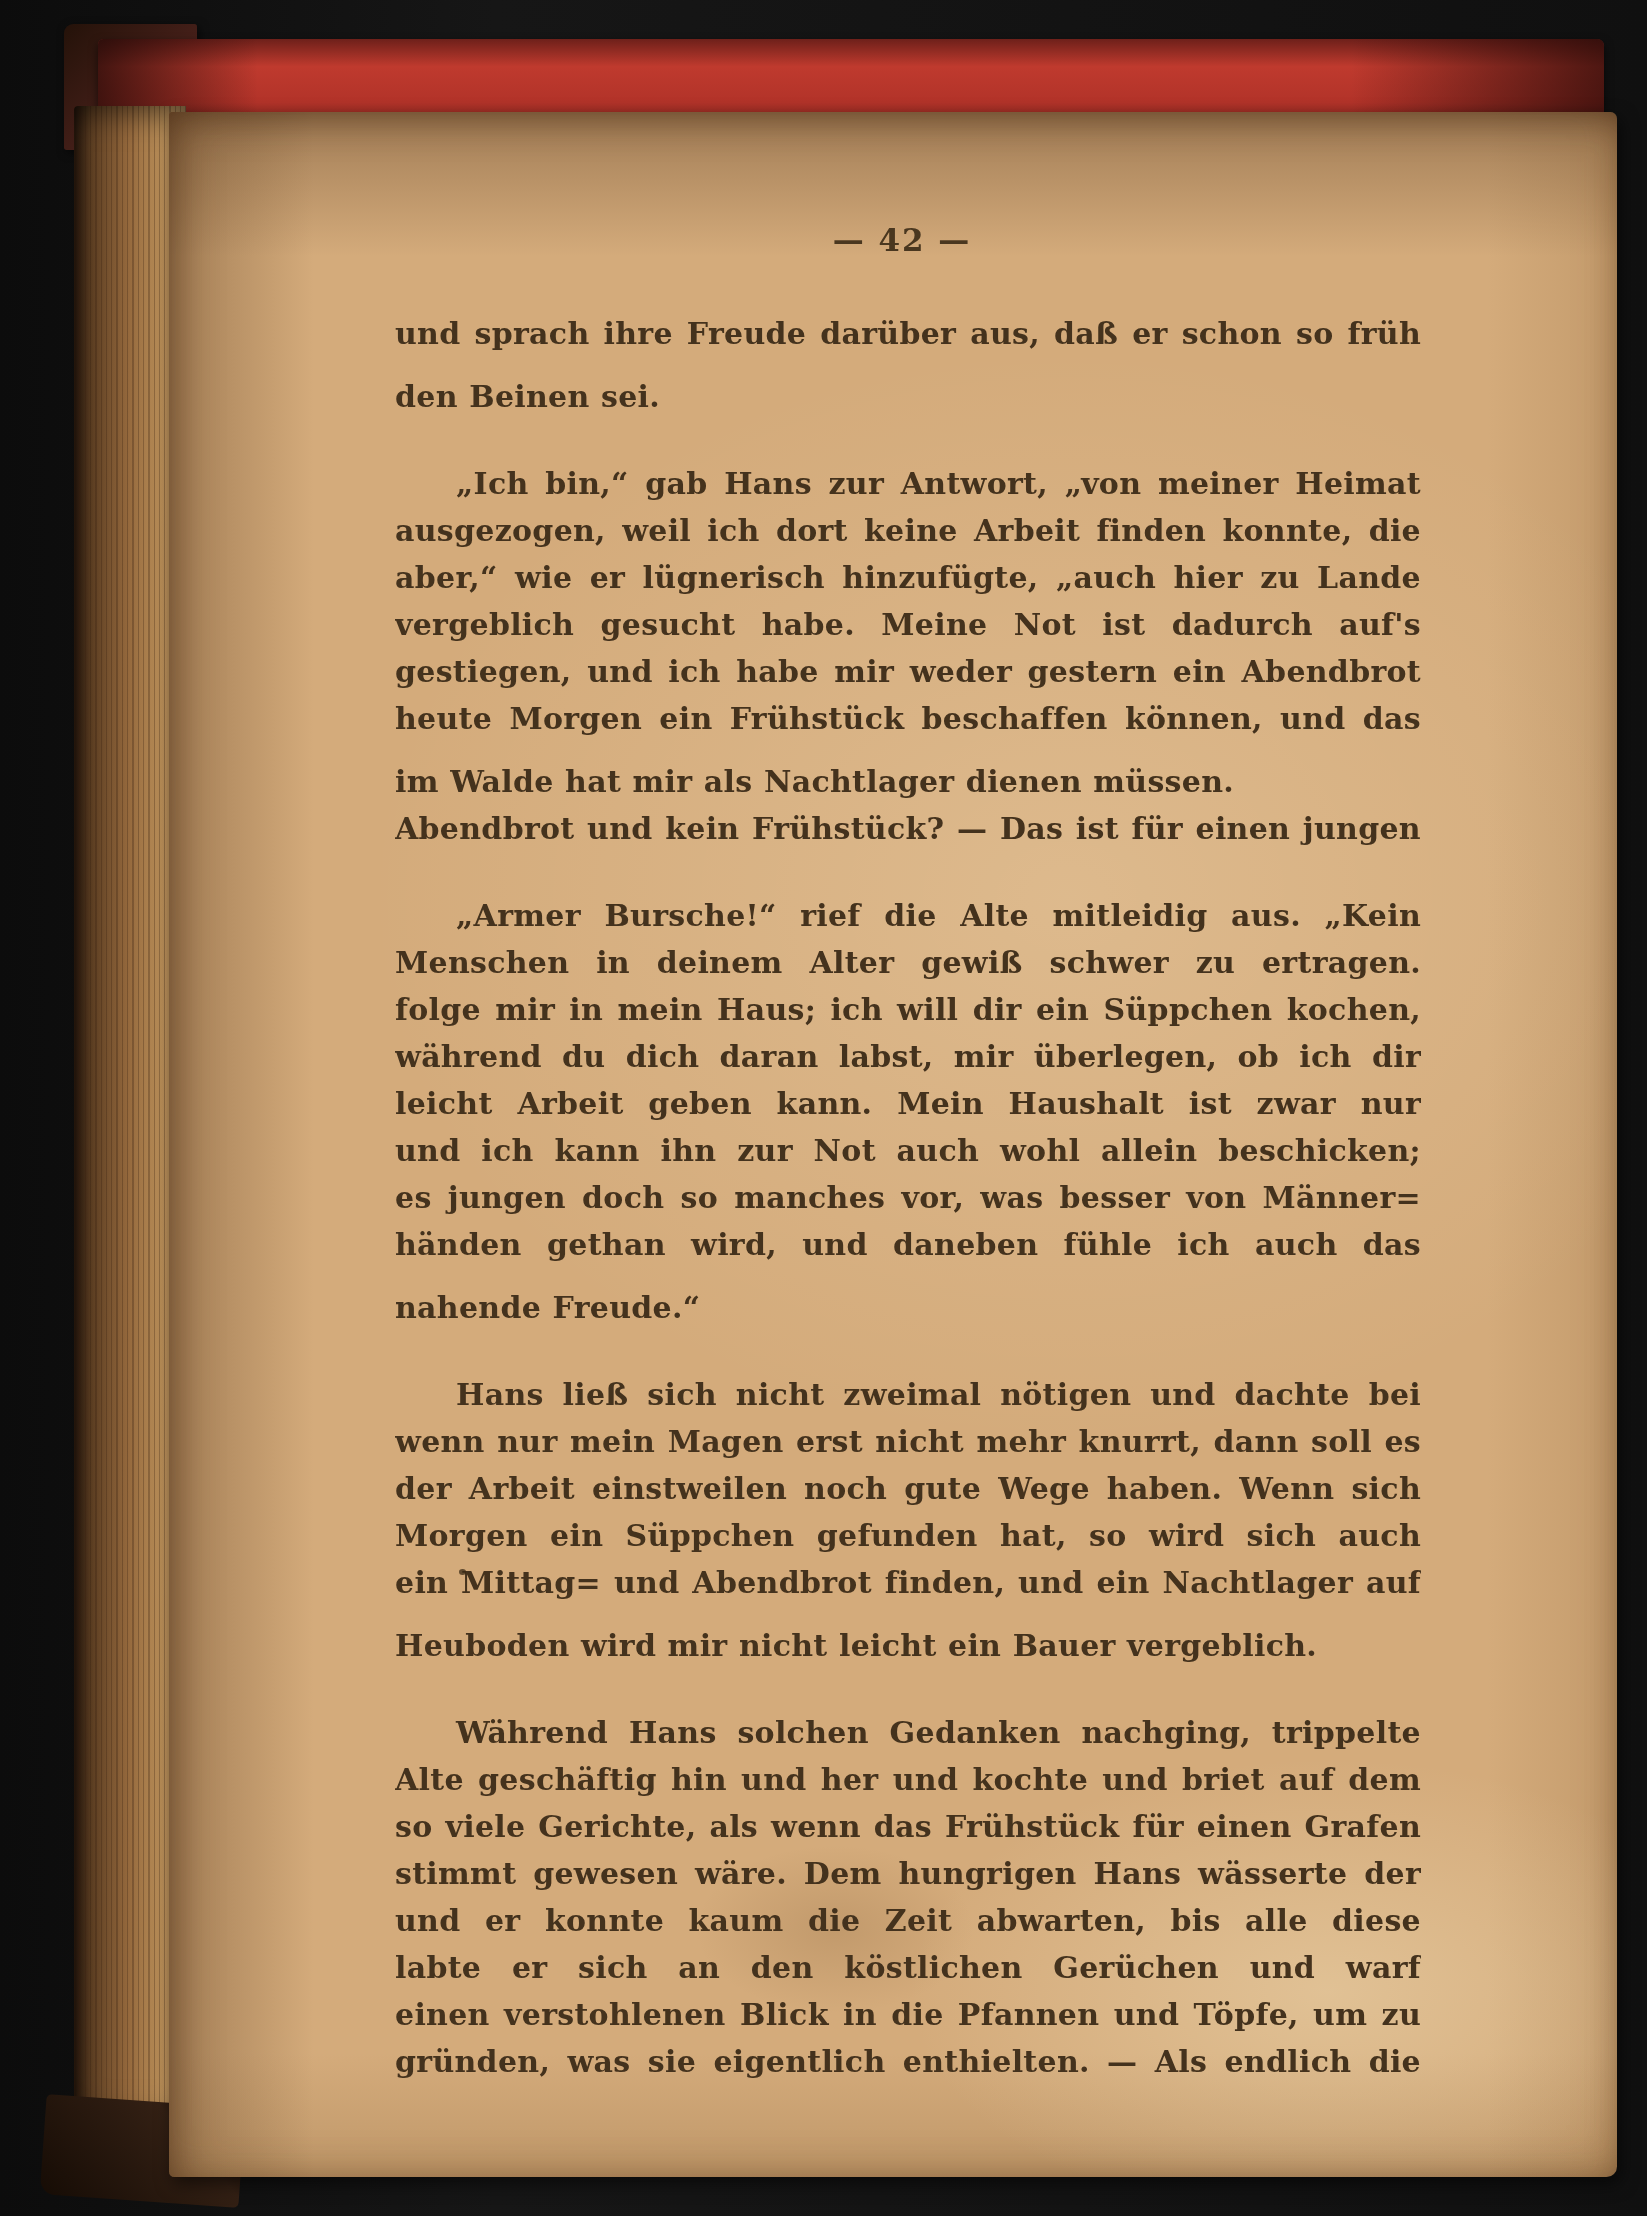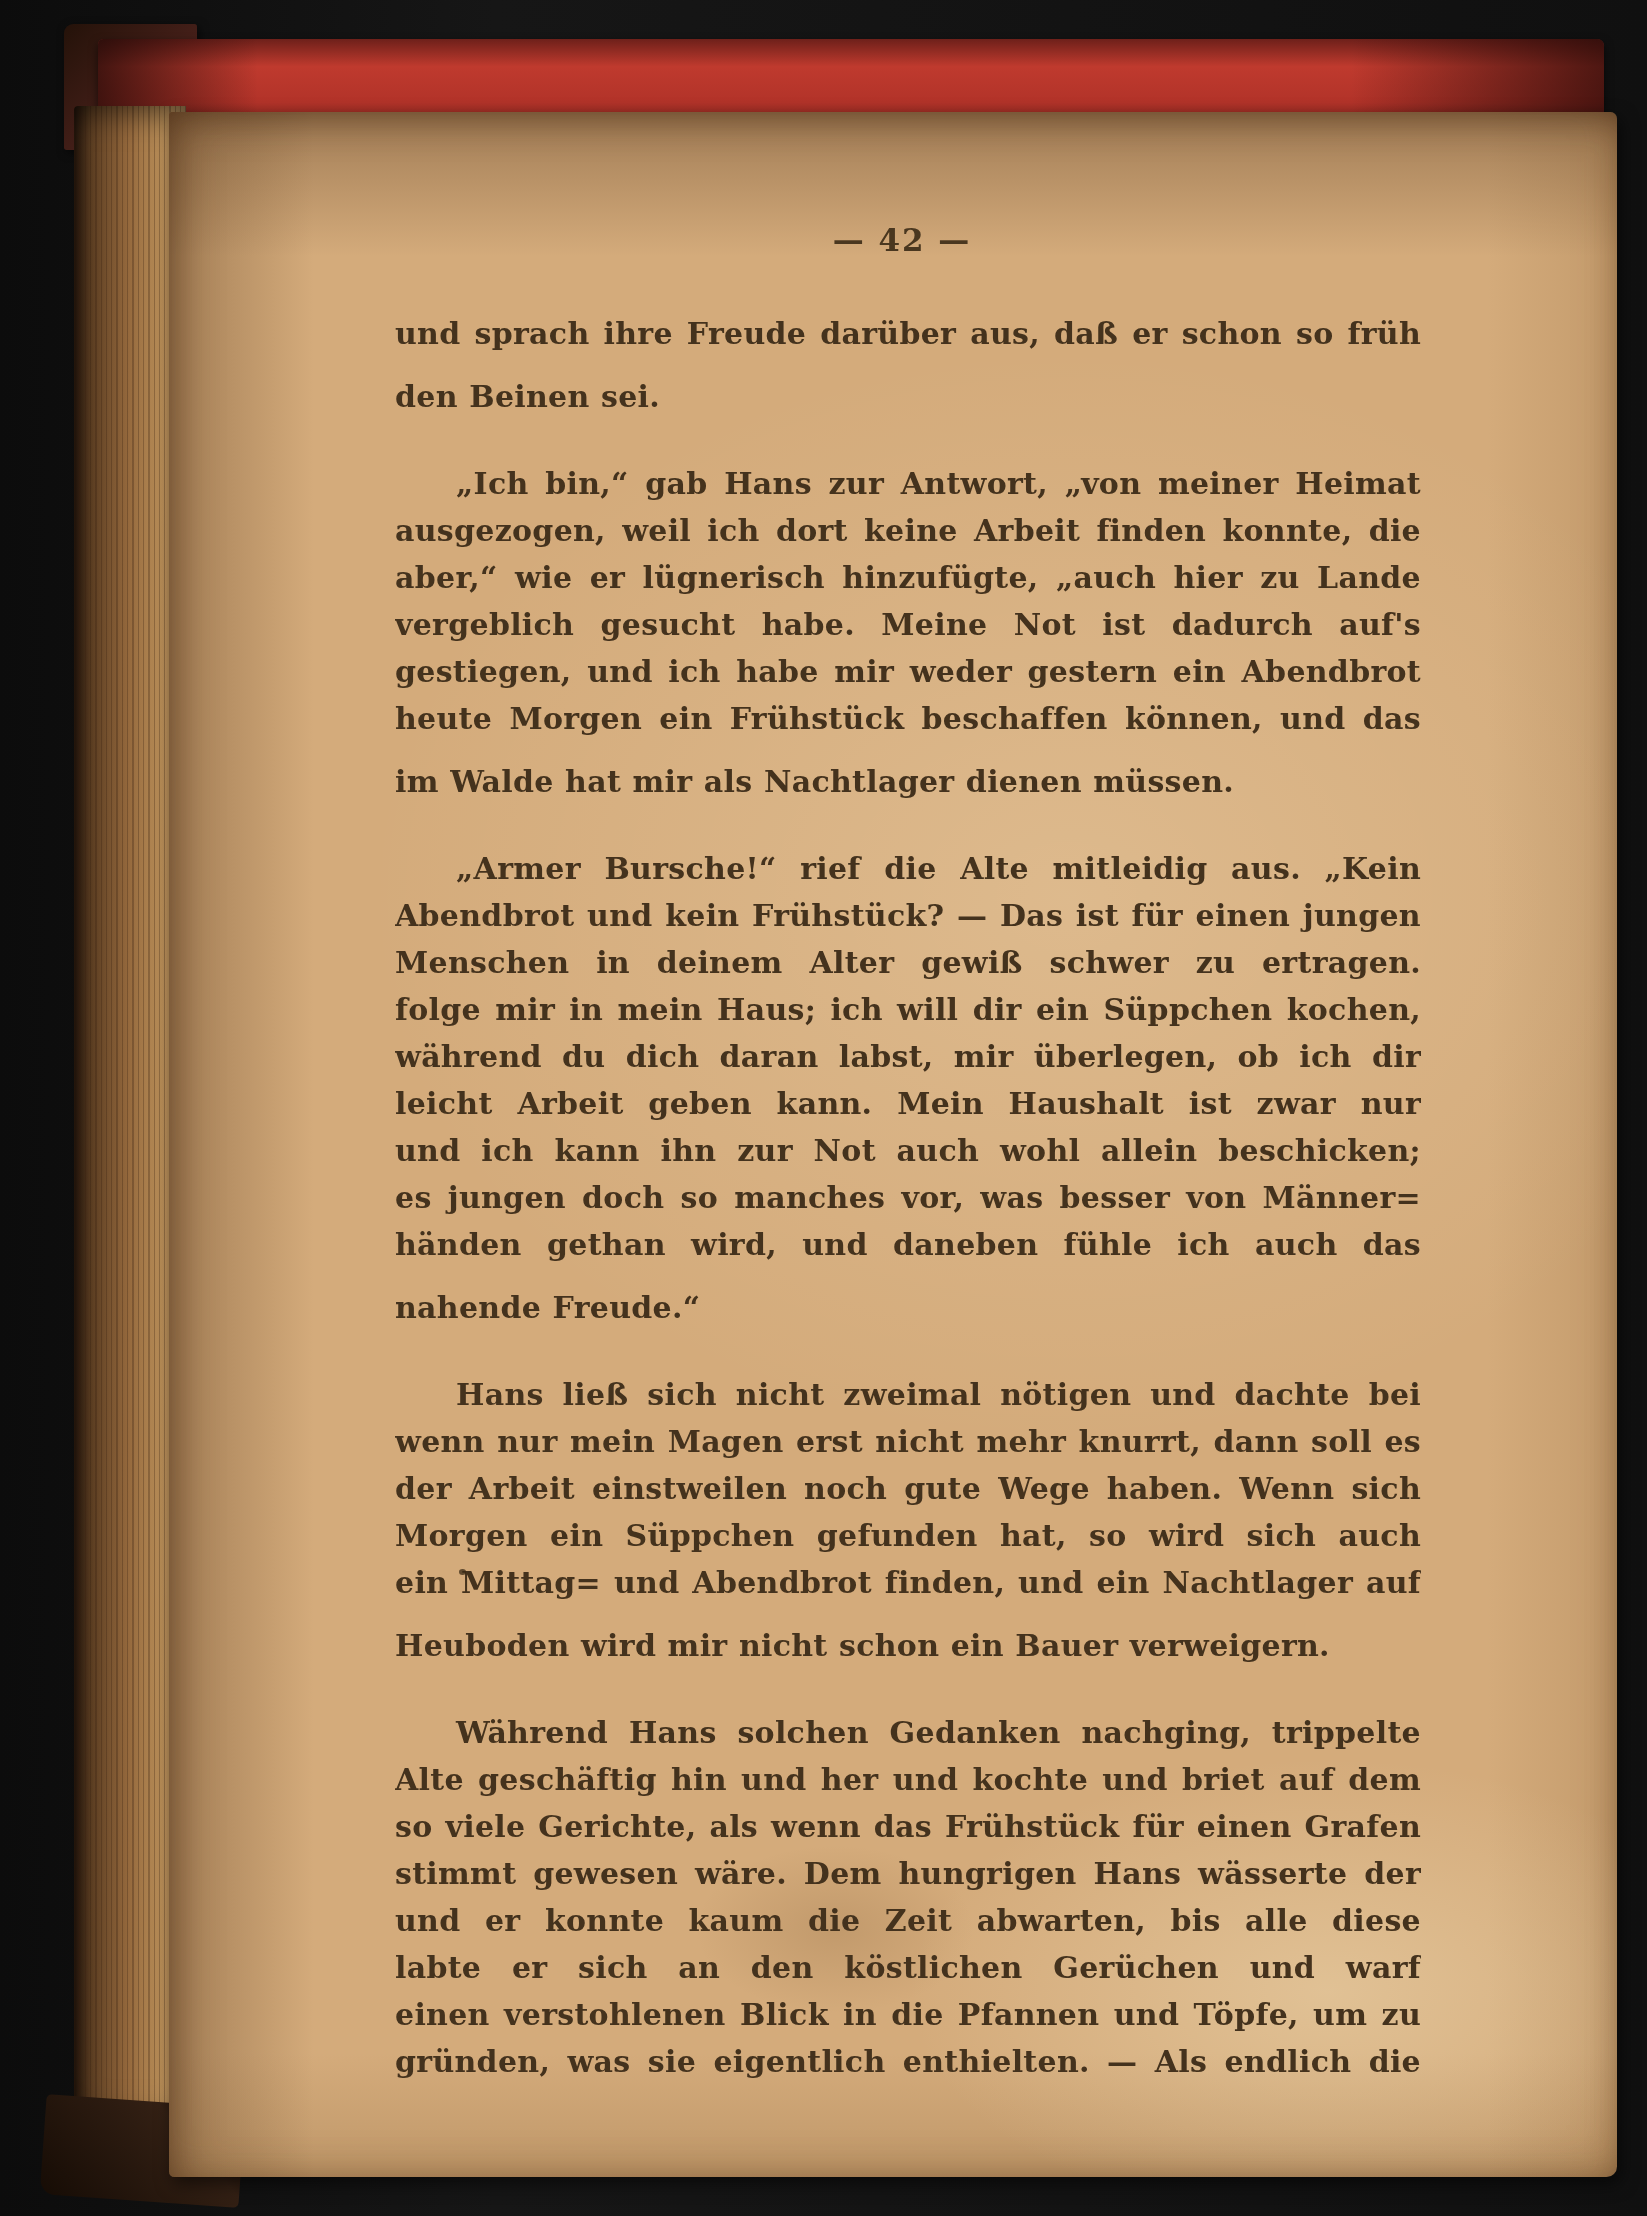--- a/index.html
+++ b/index.html
@@ -141,38 +141,38 @@
         <div class="paragraph">
           <div class="line indent">„Ich bin,“ gab Hans zur Antwort, „von meiner Heimat</div>
           <div class="line">ausgezogen, weil ich dort keine Arbeit finden konnte, die ich</div>
           <div class="line">aber,“ wie er lügnerisch hinzufügte, „auch hier zu Lande bisher</div>
           <div class="line">vergeblich gesucht habe. Meine Not ist dadurch auf's höchste</div>
           <div class="line">gestiegen, und ich habe mir weder gestern ein Abendbrot noch</div>
           <div class="line">heute Morgen ein Frühstück beschaffen können, und das Moos</div>
           <div class="line last">im Walde hat mir als Nachtlager dienen müssen.</div>
         </div>
         <div class="paragraph">
+          <div class="line">Abendbrot und kein Frühstück? — Das ist für einen jungen</div>
           <div class="line indent">„Armer Bursche!“ rief die Alte mitleidig aus. „Kein</div>
-          <div class="line">Abendbrot und kein Frühstück? — Das ist für einen jungen</div>
           <div class="line">Menschen in deinem Alter gewiß schwer zu ertragen. Darum</div>
           <div class="line">folge mir in mein Haus; ich will dir ein Süppchen kochen, und</div>
           <div class="line">während du dich daran labst, mir überlegen, ob ich dir nicht viel=</div>
           <div class="line">leicht Arbeit geben kann. Mein Haushalt ist zwar nur klein,</div>
           <div class="line">und ich kann ihn zur Not auch wohl allein beschicken; aber</div>
           <div class="line">es jungen doch so manches vor, was besser von Männer=</div>
           <div class="line">händen gethan wird, und daneben fühle ich auch das heran=</div>
           <div class="line last">nahende Freude.“</div>
         </div>
         <div class="paragraph">
           <div class="line indent">Hans ließ sich nicht zweimal nötigen und dachte bei sich,</div>
           <div class="line">wenn nur mein Magen erst nicht mehr knurrt, dann soll es mit</div>
           <div class="line">der Arbeit einstweilen noch gute Wege haben. Wenn sich heute</div>
           <div class="line">Morgen ein Süppchen gefunden hat, so wird sich auch wohl</div>
           <div class="line">ein Mittag= und Abendbrot finden, und ein Nachtlager auf dem</div>
-          <div class="line last">Heuboden wird mir nicht schon ein Bauer verweigern.</div>
+          <div class="line last">Heuboden wird mir nicht leicht ein Bauer vergeblich.</div>
         </div>
         <div class="paragraph">
           <div class="line indent">Während Hans solchen Gedanken nachging, trippelte die</div>
           <div class="line">Alte geschäftig hin und her und kochte und briet auf dem Herde</div>
           <div class="line">so viele Gerichte, als wenn das Frühstück für einen Grafen be=</div>
           <div class="line">stimmt gewesen wäre. Dem hungrigen Hans wässerte der Mund</div>
           <div class="line">und er konnte kaum die Zeit abwarten, bis alle diese schöne</div>
           <div class="line">labte er sich an den köstlichen Gerüchen und warf bisweilen</div>
           <div class="line">einen verstohlenen Blick in die Pfannen und Töpfe, um zu er=</div>
           <div class="line">gründen, was sie eigentlich enthielten. — Als endlich die Mahl=</div>

